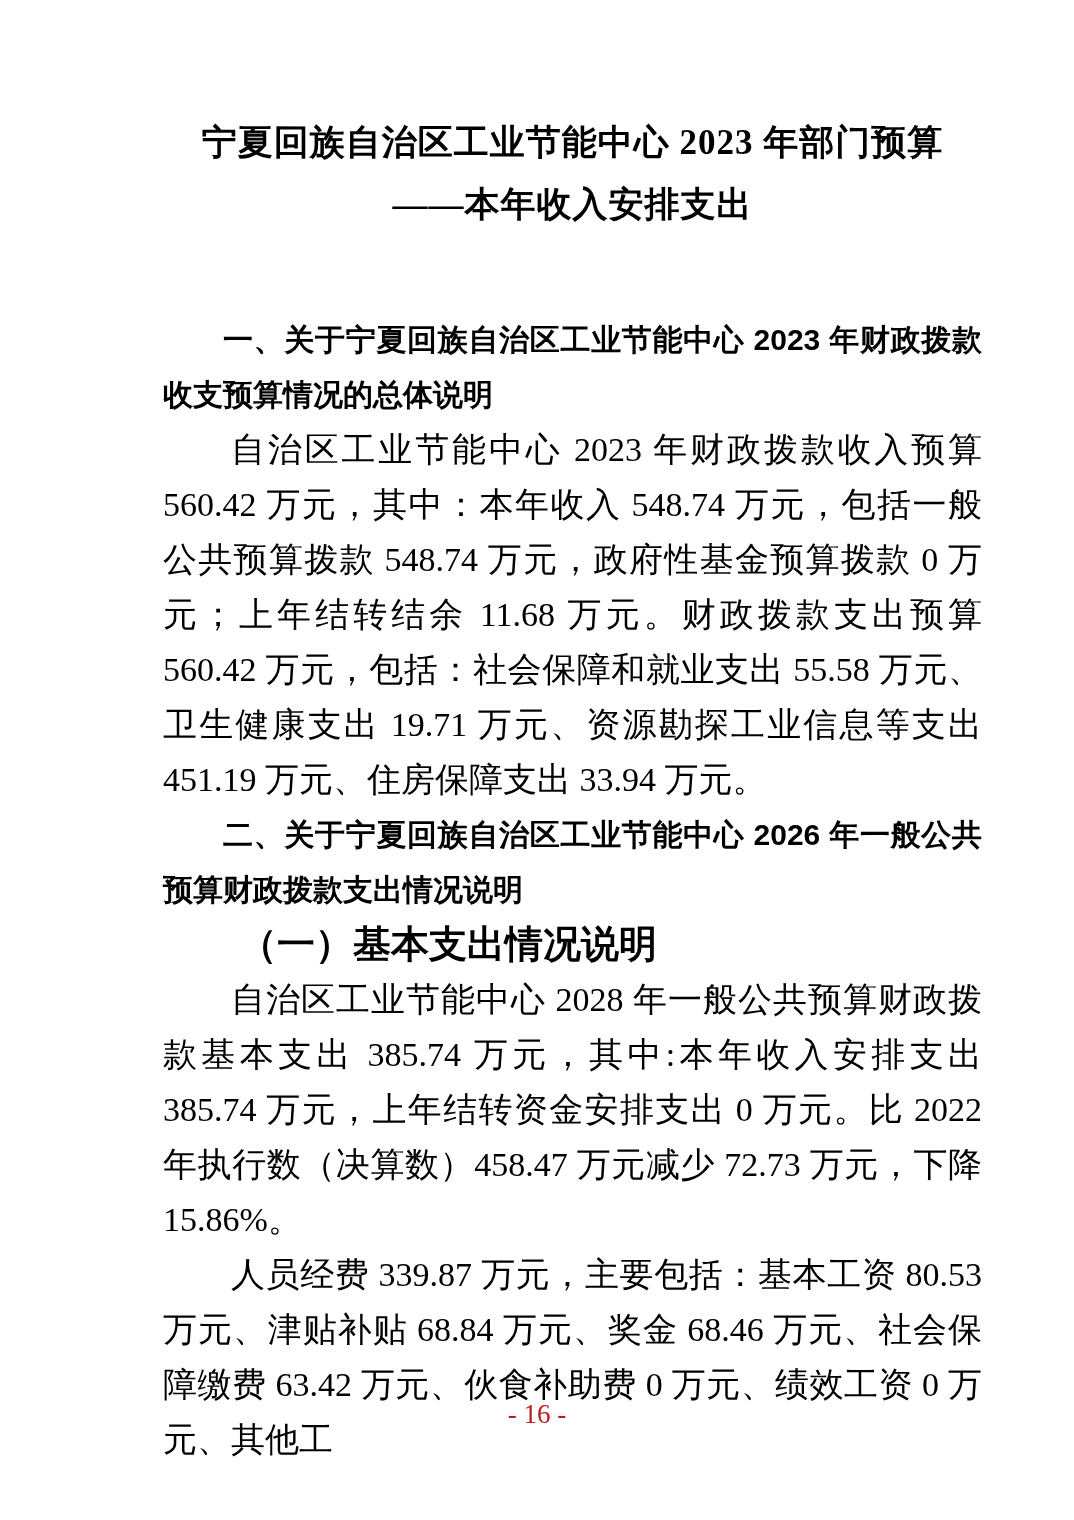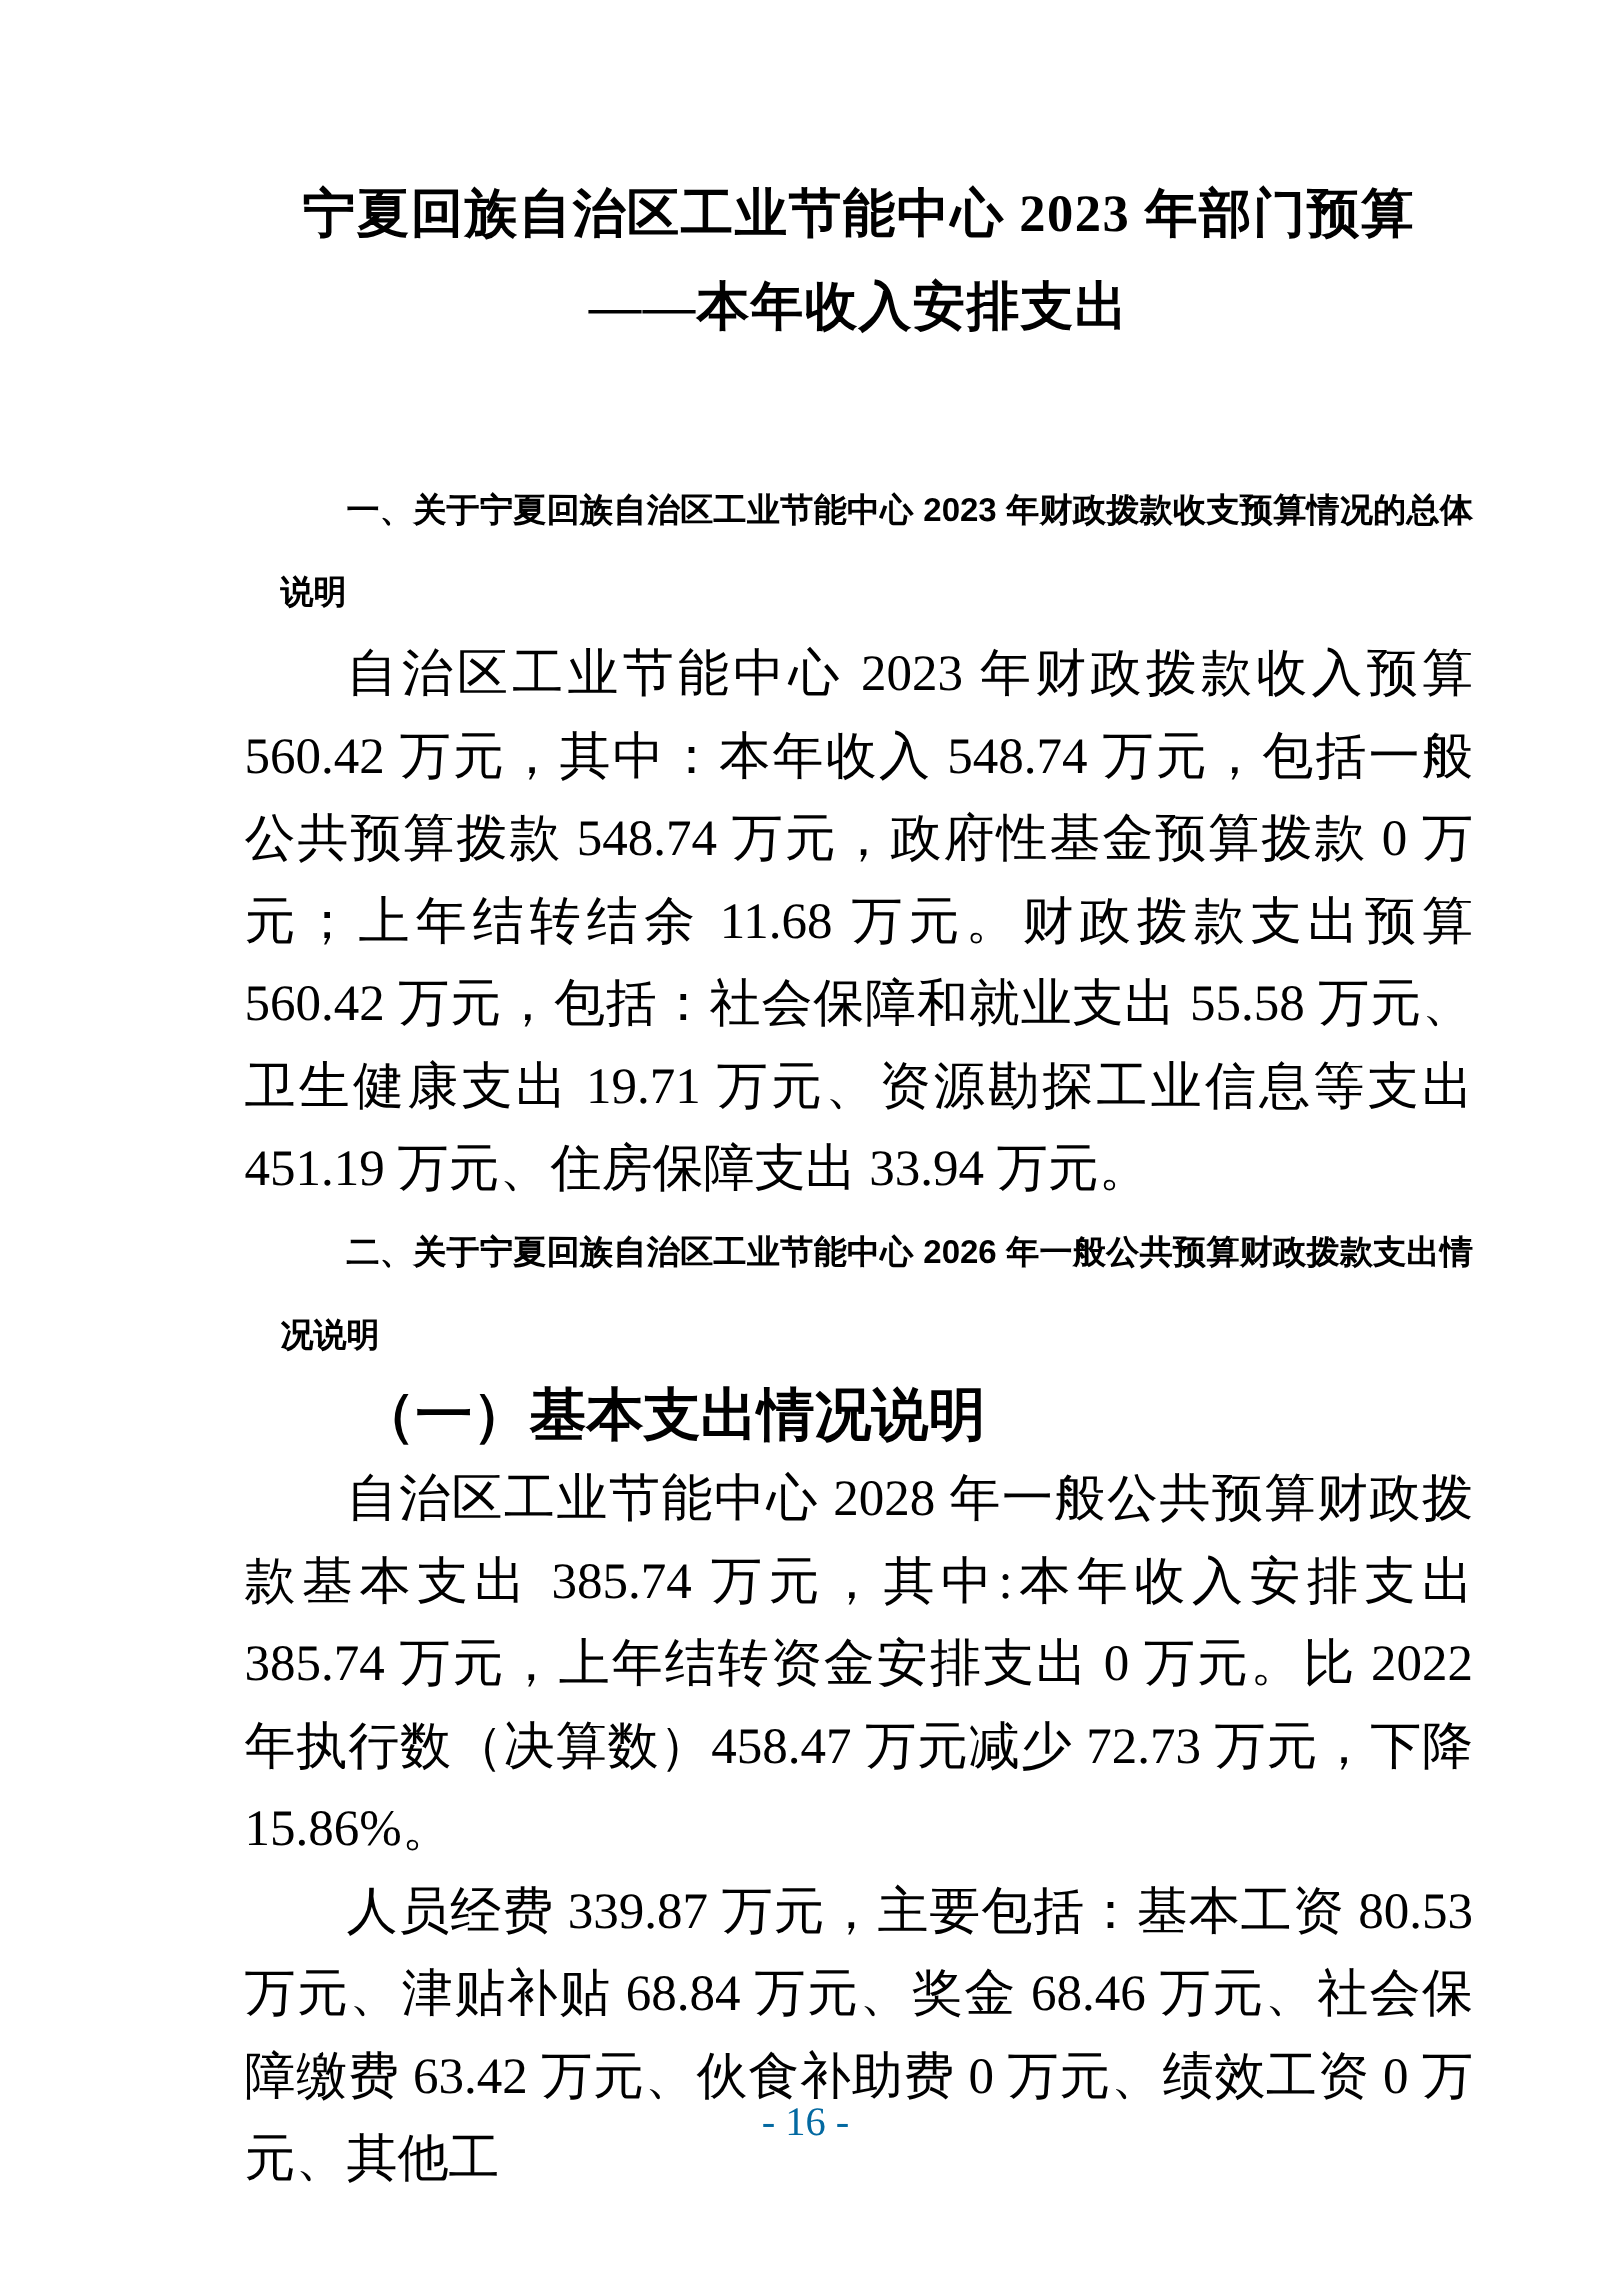--- a/index.html
+++ b/index.html
@@ -34,39 +34,38 @@
     text-align: justify;
     text-justify: inter-ideograph;
     color: #000000;
   }
 
   .indent { text-indent: 2em; }
 
   .heading-sans {
     font-family: "Liberation Sans", "DejaVu Sans", sans-serif;
     font-weight: bold;
-    font-size: 22px;
-    margin-left: 24px;
+    font-size: 30px;
   }
 
   .heading-kai {
     font-family: "Liberation Serif", "DejaVu Serif", serif;
     font-weight: bold;
     font-size: 38px;
   }
 
   .page-footer {
     position: absolute;
     left: 0;
     bottom: 90px;
     width: 100%;
     text-align: center;
     font-size: 27px;
     font-family: "Liberation Serif", "DejaVu Serif", serif;
-    color: #0369a1;
+    color: #b91c1c;
   }
 </style>
 </head>
 <body>
 
 <div class="page">
 
   <div class="doc-title">
     <div>宁夏回族自治区工业节能中心 2023 年部门预算</div>
     <div>——本年收入安排支出</div>

